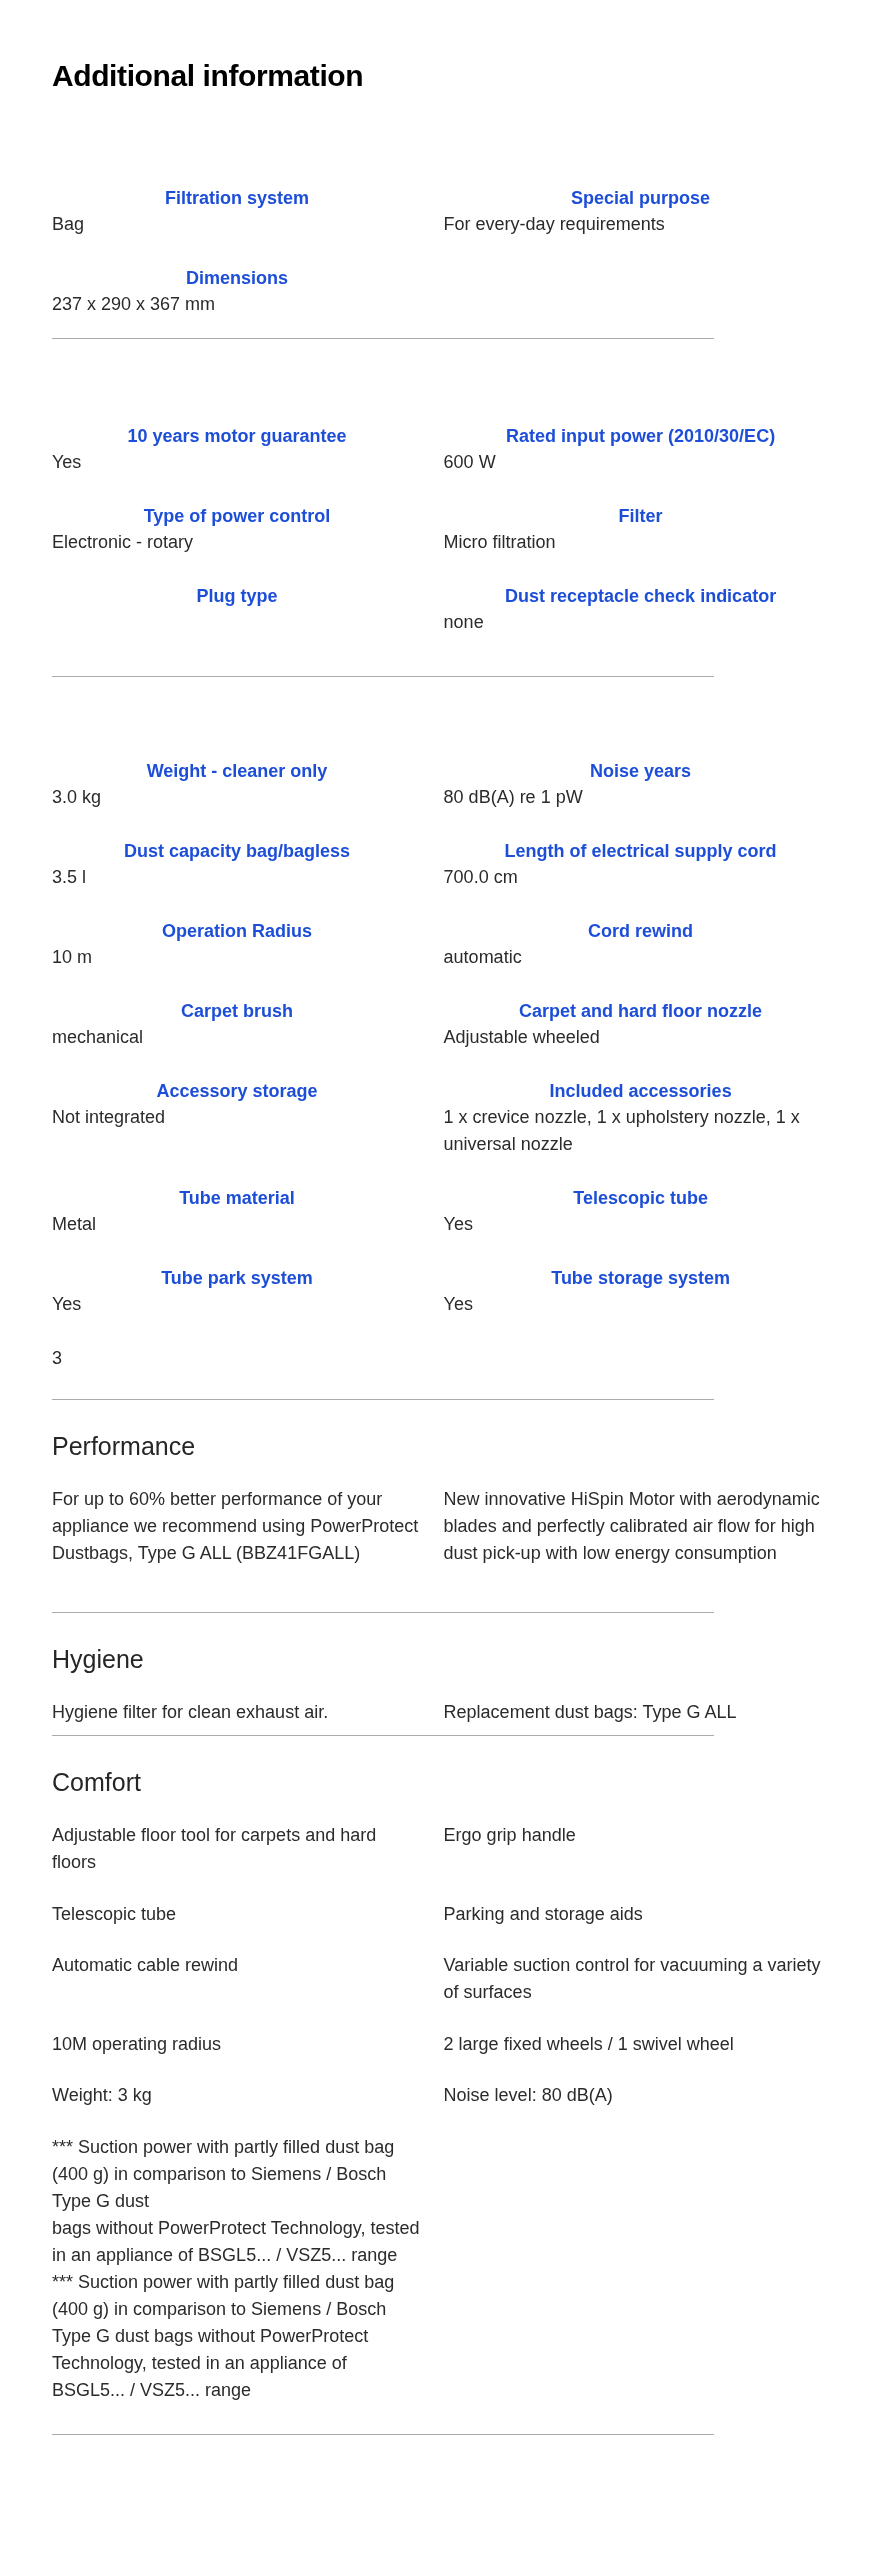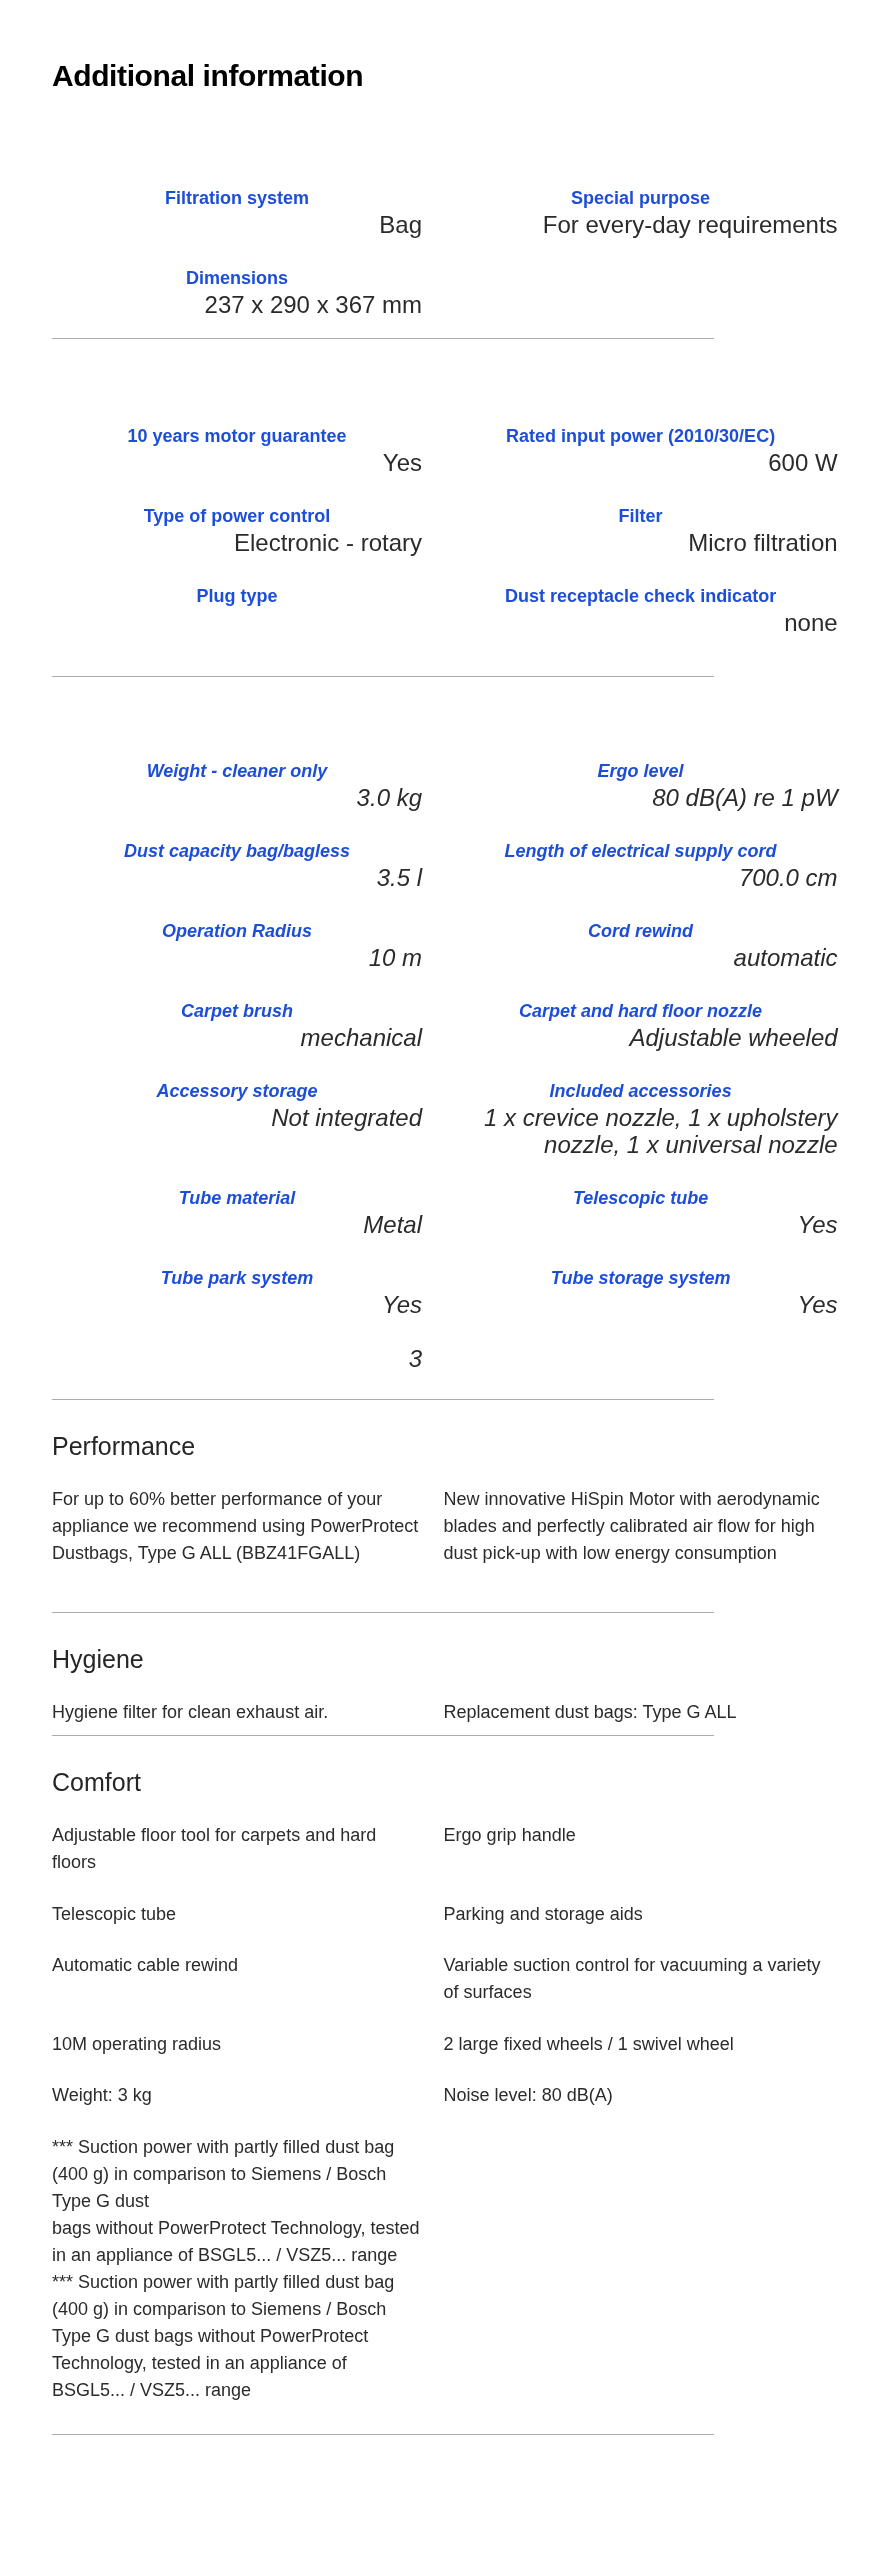--- a/index.html
+++ b/index.html
@@ -30,40 +30,39 @@
   hr.divider {
     border: none;
     border-top: 1.4px solid #ababab;
     margin: 0;
     width: 100%;
   }
   
   .spec-section { }
   .sec-a { padding-top: 0;   padding-bottom: 20px; }
   .sec-b { padding-top: 84px; padding-bottom: 40px; }
-  .sec-c { padding-top: 81px; padding-bottom: 27px; font-style: italic; }
+  .sec-c { padding-top: 81px; padding-bottom: 27px; }
   .spec-row {
     display: grid;
     grid-template-columns: 370px 394px;
     column-gap: 21.6px;
     margin-bottom: 27px;
   }
   .spec-row:last-child { margin-bottom: 0; }
   .spec-label {
     font-size: 18px;
     line-height: 26px;
     font-weight: 700;
     color: #1d4ed8;
     text-align: center;
   }
   .spec-value {
-    font-size: 24px;
+    font-size: 18px;
     line-height: 27px;
     color: #2b2b2b;
-    text-align: right;
   }
   
   .feature-section { }
   .feat-performance { padding-top: 30px; padding-bottom: 45px; }
   .feat-hygiene     { padding-top: 30px; padding-bottom: 9.3px; }
   .feat-comfort     { padding-top: 30px; padding-bottom: 30px; }
   .feature-heading {
     margin: 0 0 23px 0;
     font-size: 25px;
     line-height: 33px;
@@ -147,21 +146,21 @@
 
   <hr class="divider">
 
   <section class="spec-section sec-c">
     <div class="spec-row">
       <div class="spec-cell">
         <div class="spec-label">Weight - cleaner only</div>
         <div class="spec-value">3.0 kg</div>
       </div>
       <div class="spec-cell">
-        <div class="spec-label">Ergo level</div>
+        <div class="spec-label">Noise years</div>
         <div class="spec-value">80 dB(A) re 1 pW</div>
       </div>
     </div>
     <div class="spec-row">
       <div class="spec-cell">
         <div class="spec-label">Dust capacity bag/bagless</div>
         <div class="spec-value">3.5 l</div>
       </div>
       <div class="spec-cell">
         <div class="spec-label">Length of electrical supply cord</div>

